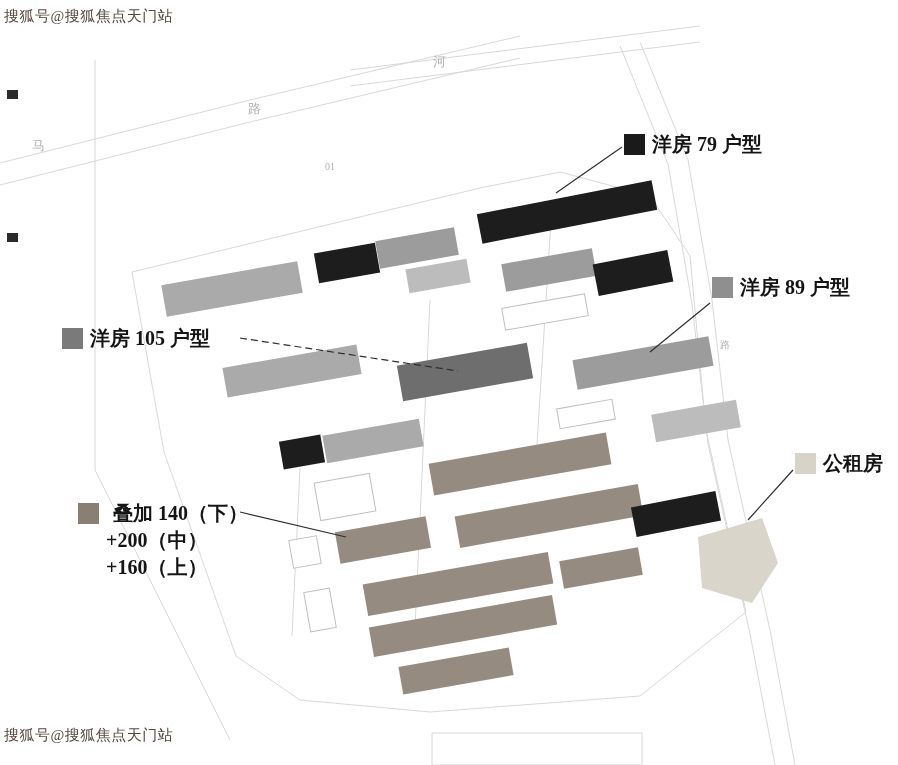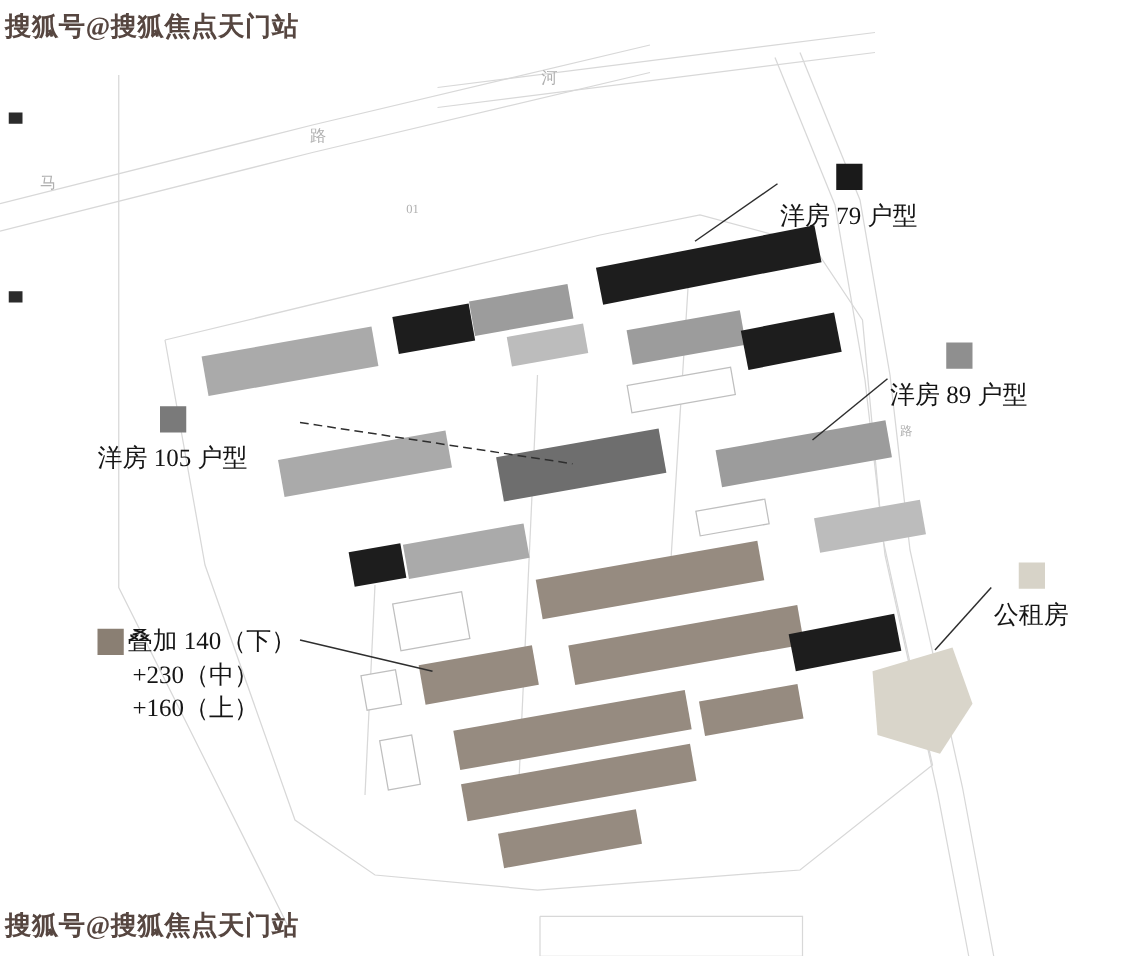--- a/index.html
+++ b/index.html
@@ -1,25 +1,25 @@
 <!DOCTYPE html>
 <html><head>
 <meta charset="utf-8">
 <style>
   html,body{margin:0;padding:0;background:#ffffff;}
   body{font-family:"Liberation Serif","DejaVu Serif",serif;}
   .stage{position:relative;width:898px;height:765px;background:#ffffff;overflow:hidden;}
   #plan-svg{position:absolute;left:0;top:0;}
-  .wm{position:absolute;left:4px;font-size:21px;font-weight:bold;color:#564640;letter-spacing:.5px;white-space:nowrap;}
+  .wm{position:absolute;left:4px;font-size:15px;font-weight:normal;color:#564640;letter-spacing:.5px;white-space:nowrap;}
   .wm-top{top:7px;}
   .wm-bottom{top:726px;}
-  .legend{position:absolute;display:flex;align-items:center;gap:7px;font-size:20px;font-weight:400;color:#151515;white-space:nowrap;flex-direction:column;}
+  .legend{position:absolute;display:flex;align-items:center;gap:7px;font-size:20px;font-weight:700;color:#151515;white-space:nowrap;}
   .sw{width:21px;height:21px;flex:0 0 auto;display:inline-block;}
   .legend-multi{display:block;line-height:27px;}
-  .legend-multi .row{display:flex;align-items:center;gap:3px;}
+  .legend-multi .row{display:flex;align-items:center;gap:14px;}
   .legend-multi .row.indent{padding-left:28px;}
 </style>
 </head>
 <body>
 
 <div class="stage">
 
   <svg id="plan-svg" width="898" height="765" viewBox="0 0 898 765">
       <polyline points="0,185 250,122 520,58" fill="none" stroke="#d8d8d8" stroke-width="1"></polyline>
       <polyline points="0,163 250,100 520,36" fill="none" stroke="#d8d8d8" stroke-width="1"></polyline>
@@ -80,36 +80,36 @@
   <div class="legend" style="left:624px;top:131px">
     <span class="sw" style="background: rgb(26, 26, 26);"></span>
     <span class="lbl">洋房 79 户型</span>
   </div>
 
   <div class="legend" style="left:712px;top:274px">
     <span class="sw" style="background: rgb(143, 143, 143);"></span>
     <span class="lbl">洋房 89 户型</span>
   </div>
 
-  <div class="legend" style="left:78px;top:325px">
+  <div class="legend" style="left:62px;top:325px">
     <span class="sw" style="background: rgb(122, 122, 122);"></span>
     <span class="lbl">洋房 105 户型</span>
   </div>
 
   <div class="legend" style="left:795px;top:450px">
     <span class="sw" style="background: rgb(215, 211, 200);"></span>
     <span class="lbl">公租房</span>
   </div>
 
   <div class="legend legend-multi" style="left:78px;top:500px">
     <div class="row">
       <span class="sw" style="background: rgb(138, 127, 115);"></span>
       <span class="lbl">叠加 140（下）</span>
     </div>
     <div class="row indent">
-      <span class="lbl">+230（中）</span>
+      <span class="lbl">+200（中）</span>
     </div>
     <div class="row indent">
       <span class="lbl">+160（上）</span>
     </div>
   </div>
 
 </div>
 
 </body></html>

